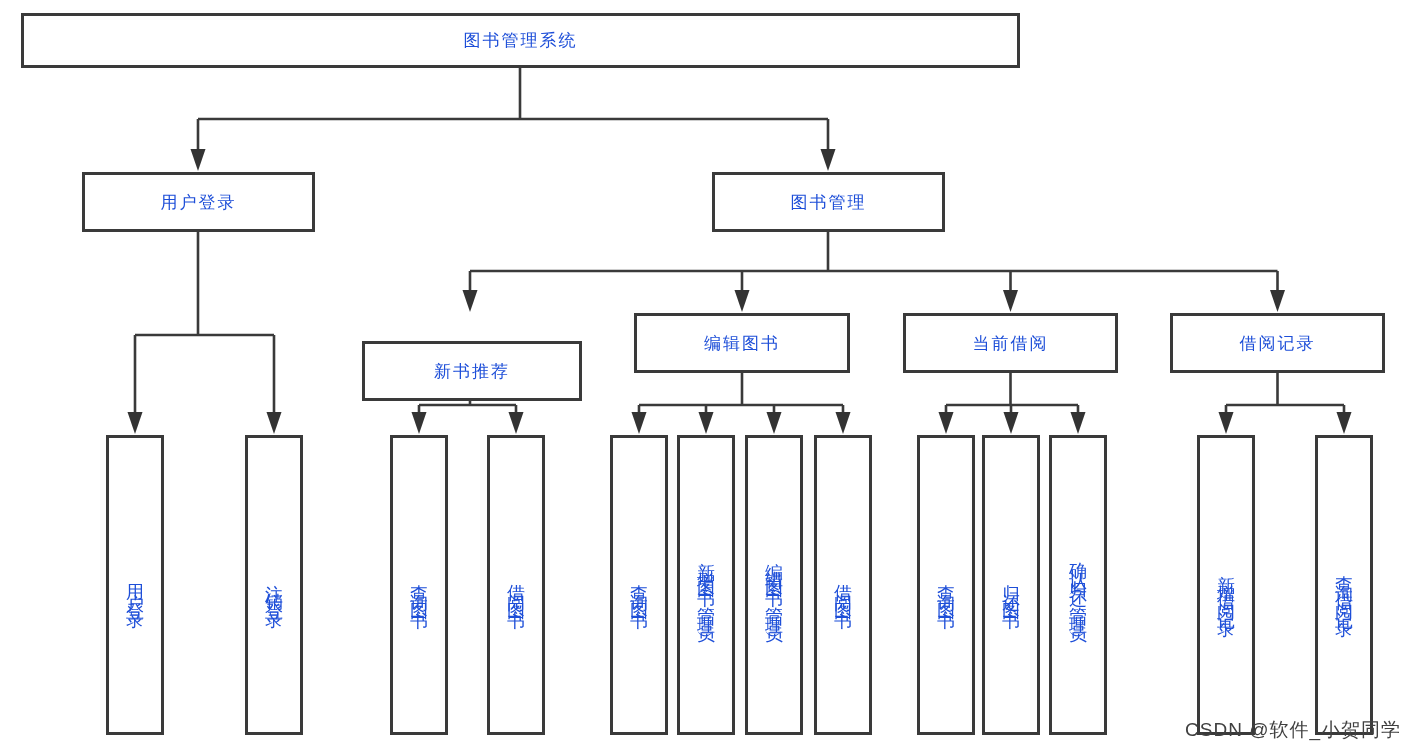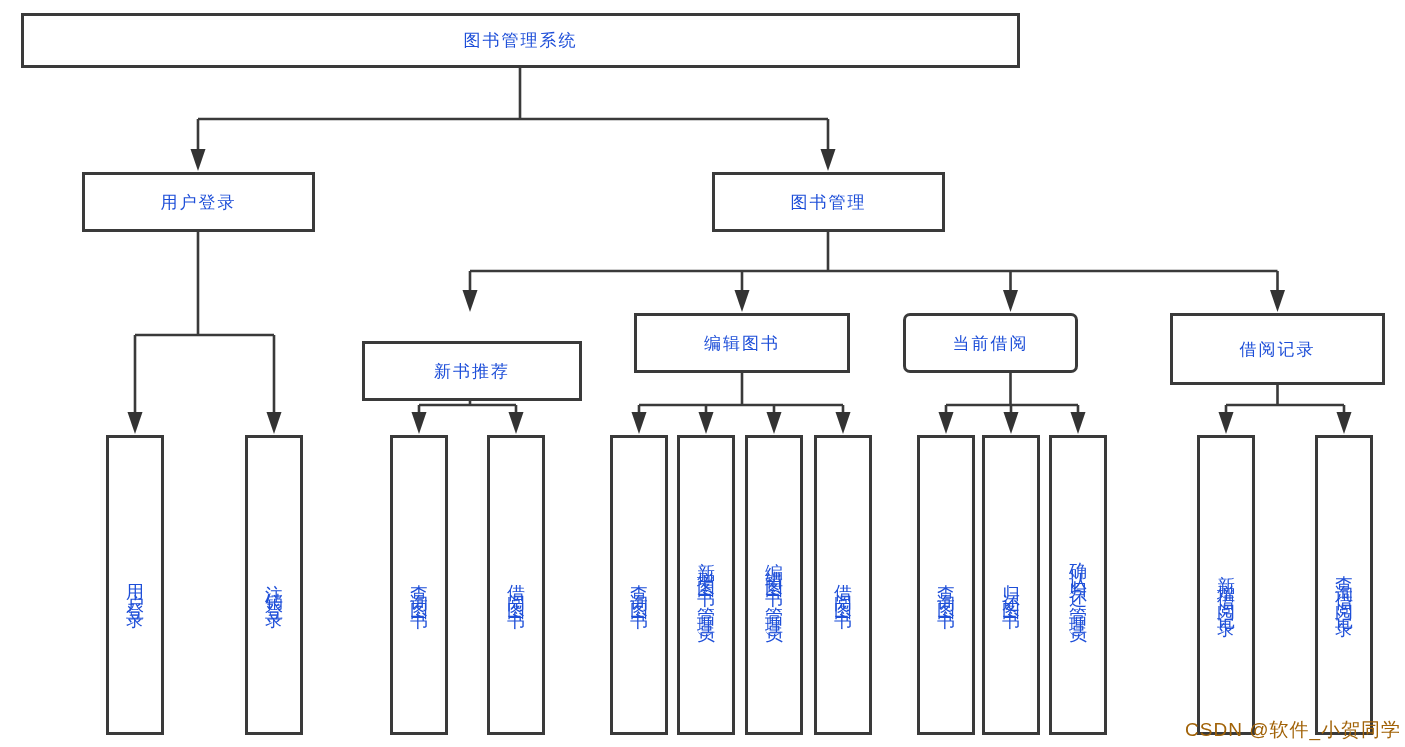--- a/index.html
+++ b/index.html
@@ -31,21 +31,21 @@
     font-size: 18px;
     letter-spacing: 9px;
     line-height: 1;
     padding-top: 6px;
   }
   .watermark {
     position: absolute;
     right: 4px;
     bottom: 4px;
     font-size: 19px;
-    color: #a16207;
+    color: #404040;
     letter-spacing: 1px;
     z-index: 5;
     white-space: nowrap;
   }
 </style>
 </head>
 <body>
 
 <div class="canvas">
 
@@ -92,22 +92,22 @@
     </g>
   </svg>
 
   <div class="node" style="left:21px; top:13px; width:999px; height:55px;">图书管理系统</div>
 
   <div class="node" style="left:82px; top:172px; width:233px; height:60px;">用户登录</div>
   <div class="node" style="left:712px; top:172px; width:233px; height:60px;">图书管理</div>
 
   <div class="node" style="left:362px; top:313px; width:220px; height:60px;margin-top:28px;">新书推荐</div>
   <div class="node" style="left:634px; top:313px; width:216px; height:60px;">编辑图书</div>
-  <div class="node" style="left:903px; top:313px; width:175px; height:60px;border-radius:7px;">当前借阅</div>
-  <div class="node" style="left:1170px; top:313px; width:215px; height:72px;">借阅记录</div>
+  <div class="node" style="left:903px; top:313px; width:215px; height:60px;">当前借阅</div>
+  <div class="node" style="left:1170px; top:313px; width:215px; height:60px;">借阅记录</div>
 
   <div class="node vnode" style="left:106px; top:435px; width:58px; height:300px;">用户登录</div>
   <div class="node vnode" style="left:245px; top:435px; width:58px; height:300px;">注销登录</div>
 
   <div class="node vnode" style="left:390px; top:435px; width:58px; height:300px;">查询图书</div>
   <div class="node vnode" style="left:487px; top:435px; width:58px; height:300px;">借阅图书</div>
 
   <div class="node vnode" style="left:610px; top:435px; width:58px; height:300px;">查询图书</div>
   <div class="node vnode" style="left:677px; top:435px; width:58px; height:300px;">新增图书（管理员）</div>
   <div class="node vnode" style="left:745px; top:435px; width:58px; height:300px;">编辑图书（管理员）</div>

